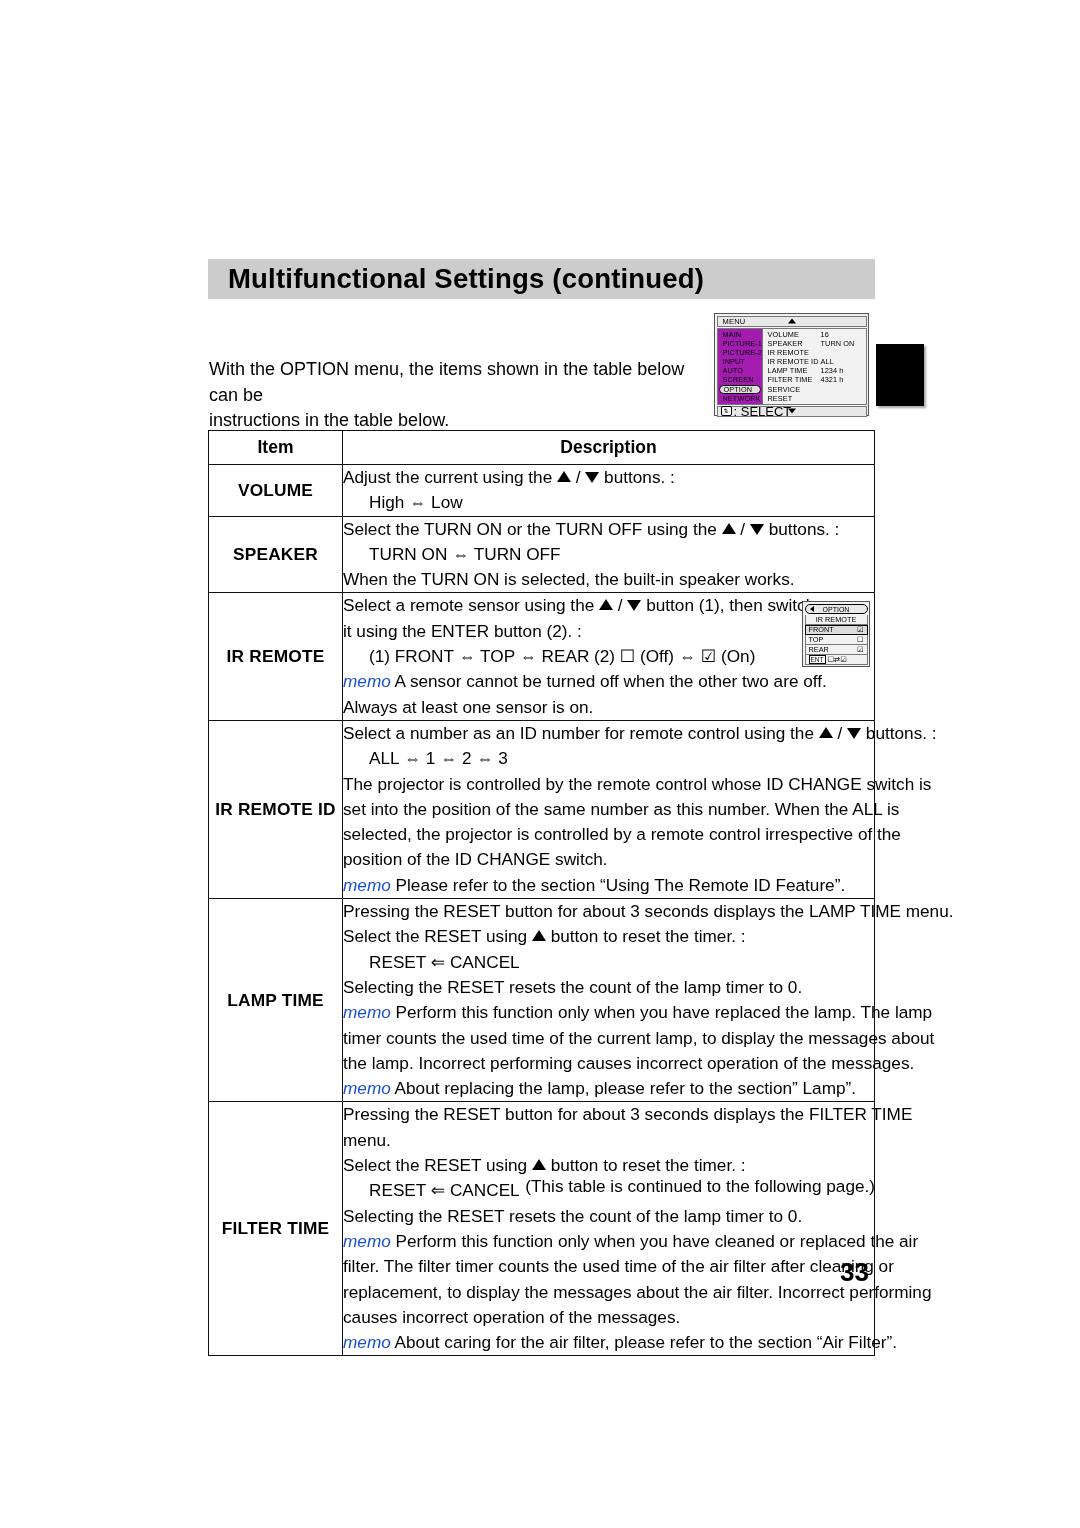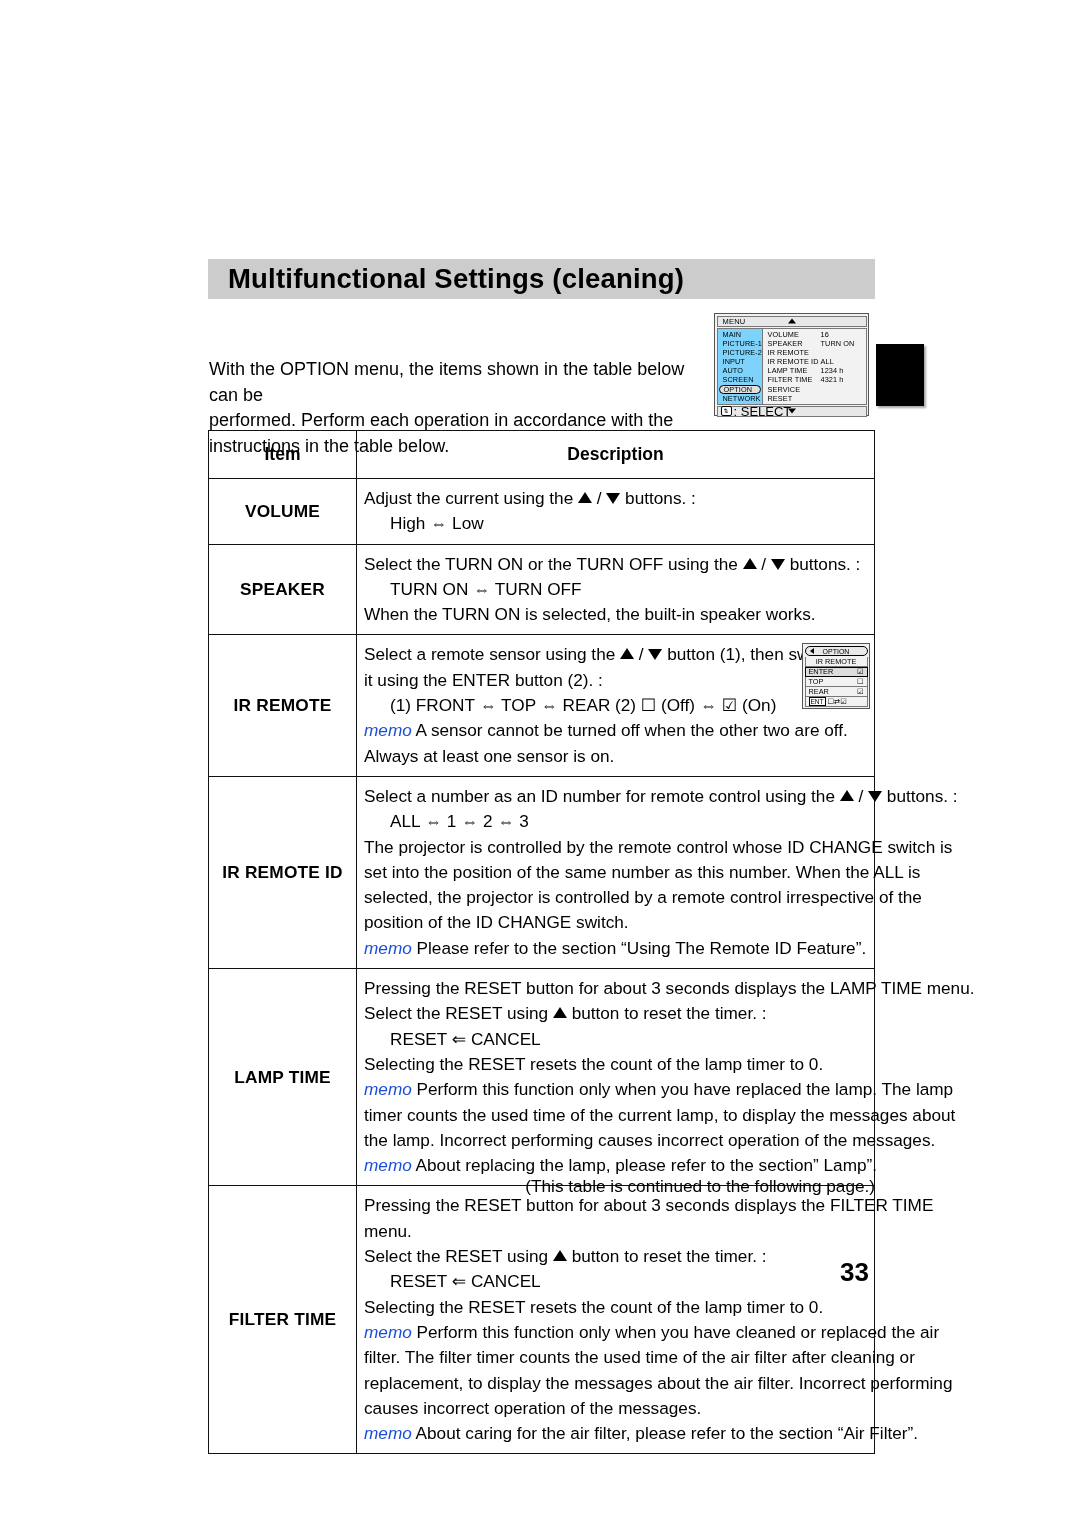--- a/index.html
+++ b/index.html
@@ -85,21 +85,21 @@
     width: 0; height: 0;
     border-left: 4px solid transparent;
     border-right: 4px solid transparent;
     border-bottom: 5px solid #000;
   }
   .osd-body { display: flex; height: 77px; margin-top: 1px; }
   .osd-left {
     width: 46px;
     border: 1px solid #777;
     box-sizing: border-box;
-    background: #7dd3fc;
+    background: #a21caf;
     padding-top: 1px;
   }
   .osd-left .it {
     height: 9.2px; line-height: 9.2px;
     padding-left: 5px;
     font-size: 7.3px;
     letter-spacing: .1px;
     white-space: nowrap;
     box-sizing: border-box;
   }
@@ -168,21 +168,21 @@
   .tbl {
     position: absolute;
     left: 208px; top: 430px;
     width: 667px;
     border-collapse: collapse;
     font-size: 17.2px;
   }
   .tbl td, .tbl th {
     border: 1.2px solid #111;
     vertical-align: middle;
-    padding: 7px;
+    padding: 0;
   }
   .tbl th {
     font-size: 17.5px; font-weight: bold;
     text-align: center;
     height: 33px;
   }
   .col-item { width: 133px; }
   .cell-item {
     text-align: center;
     font-weight: bold;
@@ -306,27 +306,26 @@
     font-size: 26px;
     font-weight: bold;
   }
 </style>
 </head>
 <body>
 
 <div id="page">
 
   <div class="header-bar">
-    <div class="header-title">Multifunctional Settings (cleaning)</div>
+    <div class="header-title">Multifunctional Settings (continued)</div>
   </div>
 
 
   <div class="intro">
     <div>With the  OPTION menu, the items shown in the table below can be</div>
-    <div>performed. Perform each operation in accordance with the</div>
     <div>instructions in the table below.</div>
   </div>
 
   <div class="osd-main">
     <div class="osd-titlebar">
       <div class="lbl">MENU</div>
       <div class="up-arrow"></div>
     </div>
     <div class="osd-body">
       <div class="osd-left">
@@ -422,21 +421,21 @@
           <div class="ln">Always at least one sensor is on.</div>
         </div>
 
         <div class="osd-irremote">
           <div class="ir-top">
             <span class="lft"></span>
             <span>OPTION</span>
           </div>
           <div class="ir-title">IR REMOTE</div>
           <div class="ir-row hl">
-            <span>ENTER</span>
+            <span>FRONT</span>
             <span>☑</span>
           </div>
           <div class="ir-row">
             <span>TOP</span>
             <span>☐</span>
           </div>
           <div class="ir-row">
             <span>REAR</span>
             <span>☑</span>
           </div>

